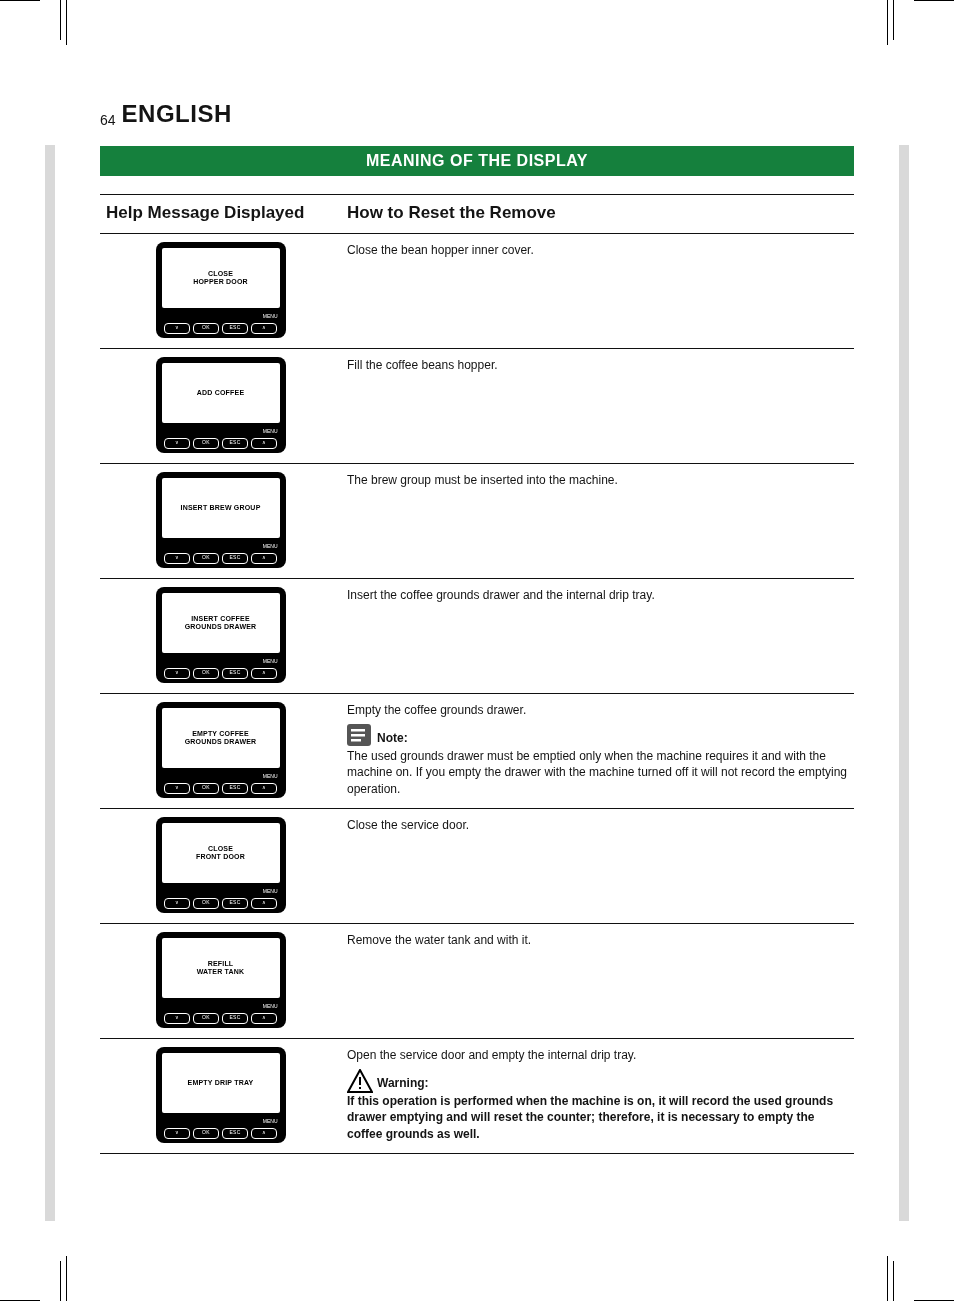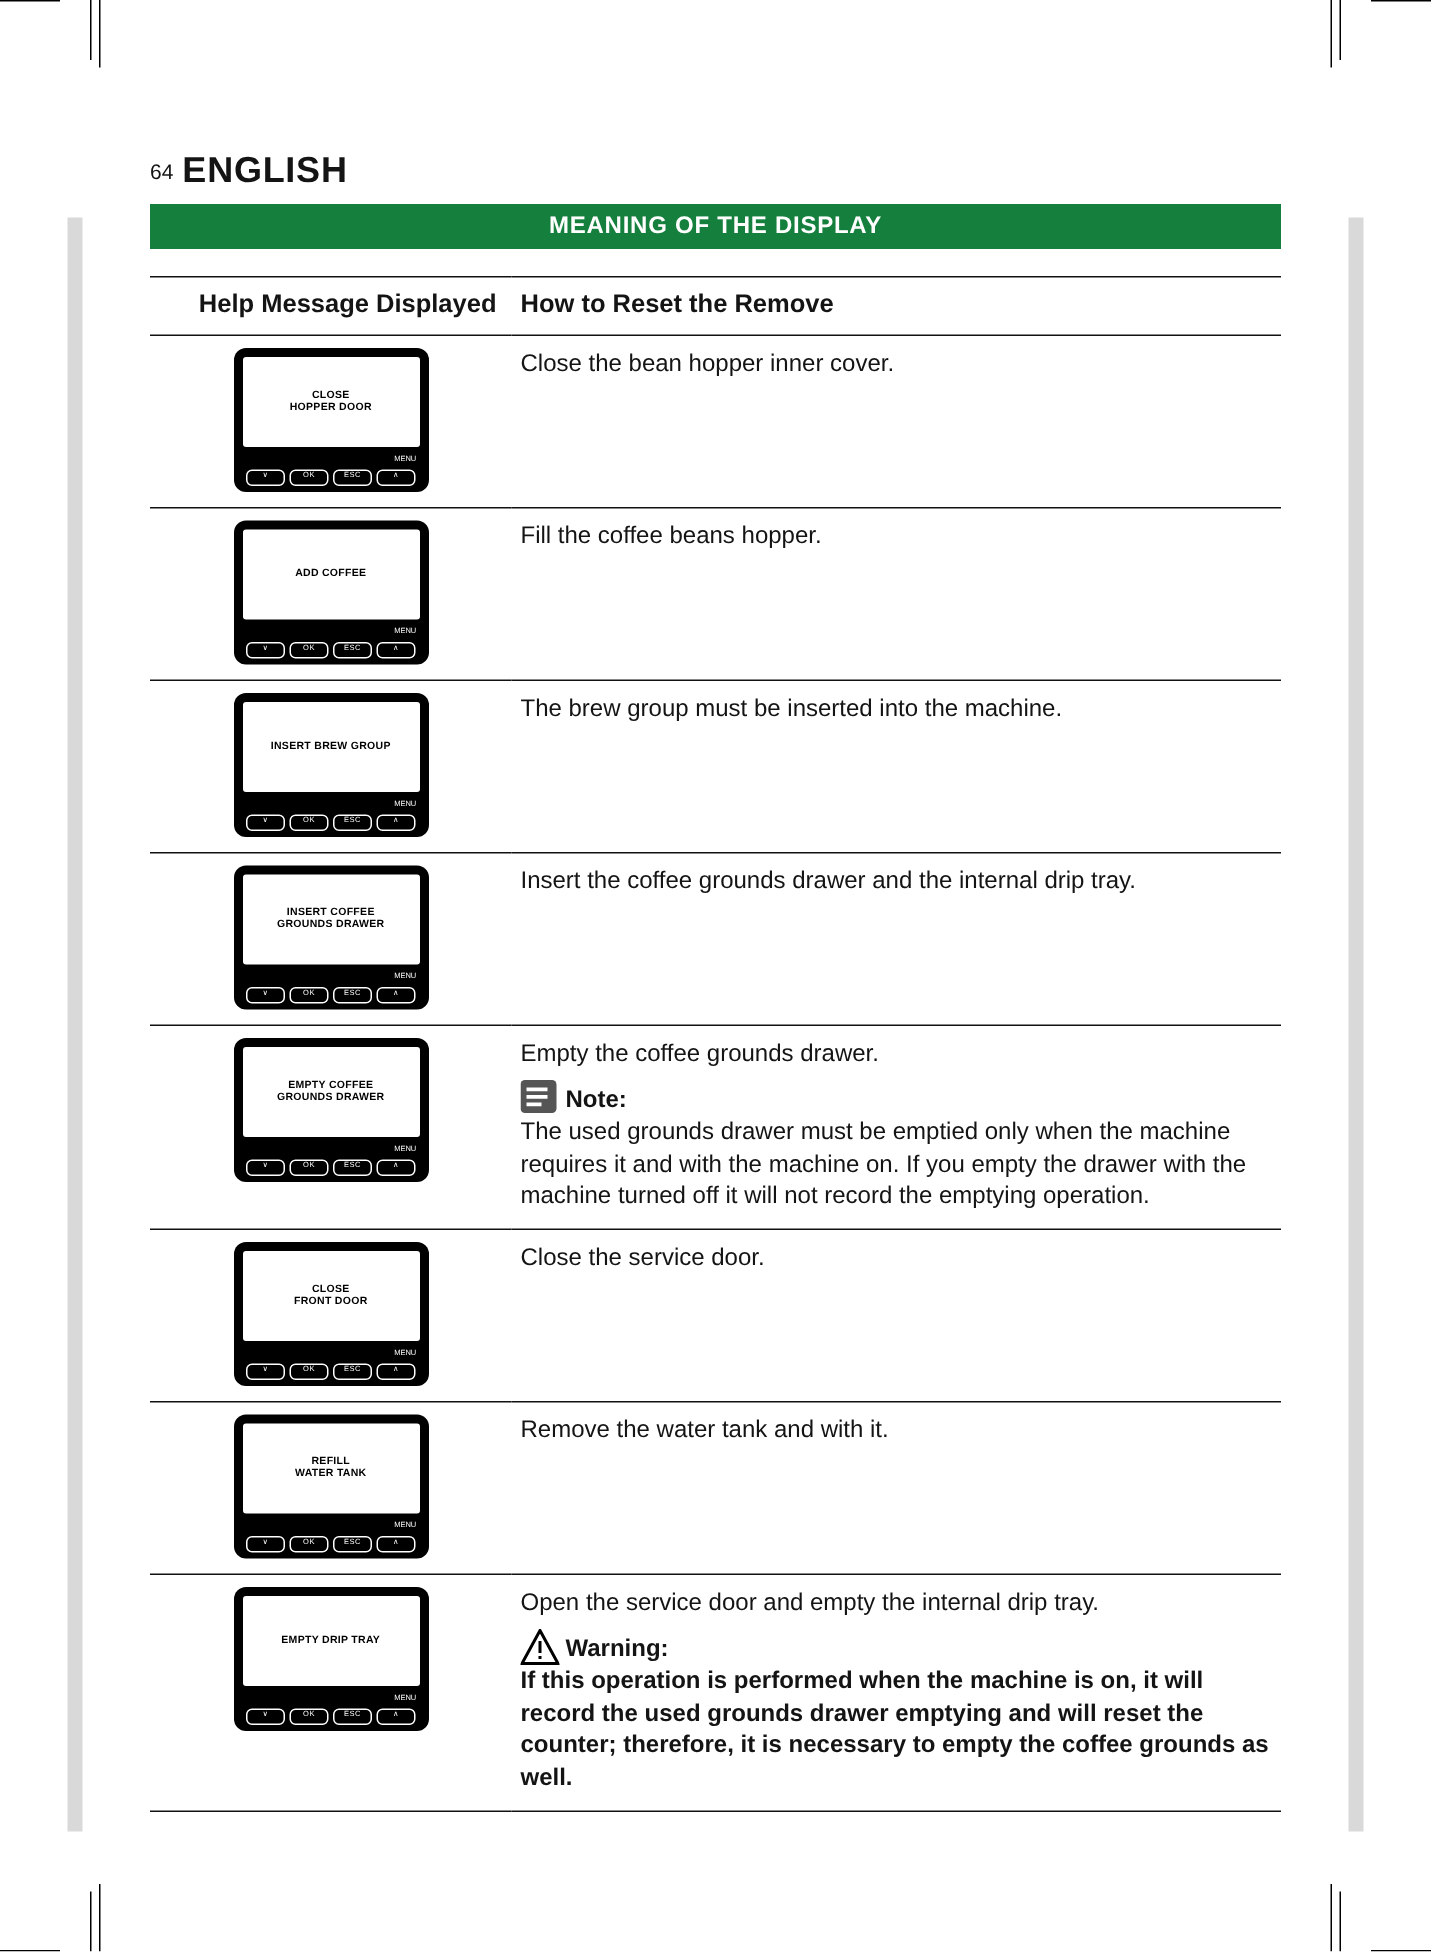--- a/index.html
+++ b/index.html
@@ -56,23 +56,23 @@
 
   .content {
     position: absolute;
     left: var(--content-left);
     right: var(--content-right);
     top: 100px;
   }
 
   .page-head {
     display: flex;
-    align-items: center;
+    align-items: flex-end;
     gap: 6px;
-    margin-bottom: 8px;
+    margin-bottom: 18px;
   }
   .page-num {
     font-size: 14px;
     font-weight: 400;
   }
   .lang {
     font-size: 24px;
     font-weight: 800;
     letter-spacing: 0.5px;
   }
@@ -94,31 +94,31 @@
   }
   .display-table th {
     text-align: left;
     font-family: "Segoe UI Semibold", "Helvetica Neue", Arial, sans-serif;
     font-weight: 700;
     font-size: 17px;
     padding: 8px 10px 10px 6px;
     border-top: 1px solid #111;
     border-bottom: 1px solid #111;
   }
-  .display-table th:first-child { width: 225px; text-align: right; }
+  .display-table th:first-child { width: 225px; }
   .display-table td {
     vertical-align: top;
     padding: 8px 6px 10px 6px;
     border-bottom: 1px solid #111;
   }
   .display-table td.msg-cell {
     width: 225px;
   }
   .reset-text {
-    font-size: 16px;
+    font-size: 12px;
     line-height: 1.35;
   }
   .note-label, .warn-label {
     font-weight: 700;
   }
   .warn-text {
     font-weight: 700;
   }
   .note-icon, .warn-icon {
     display: inline-block;

